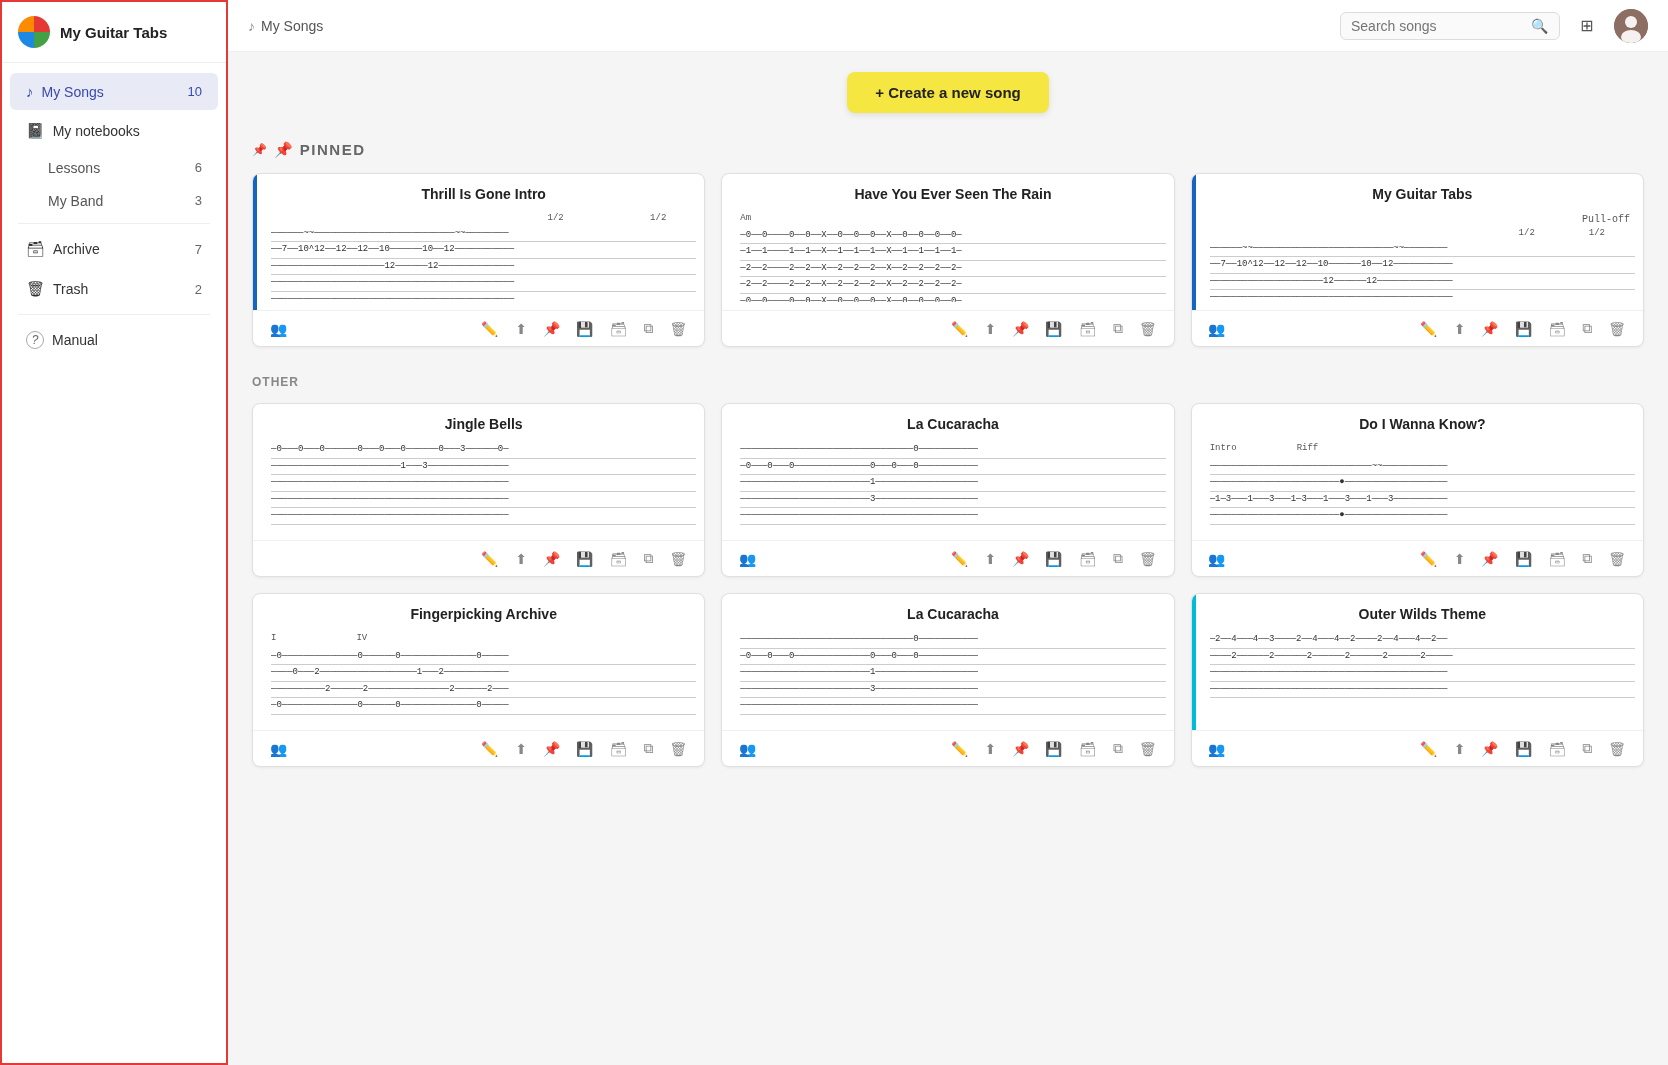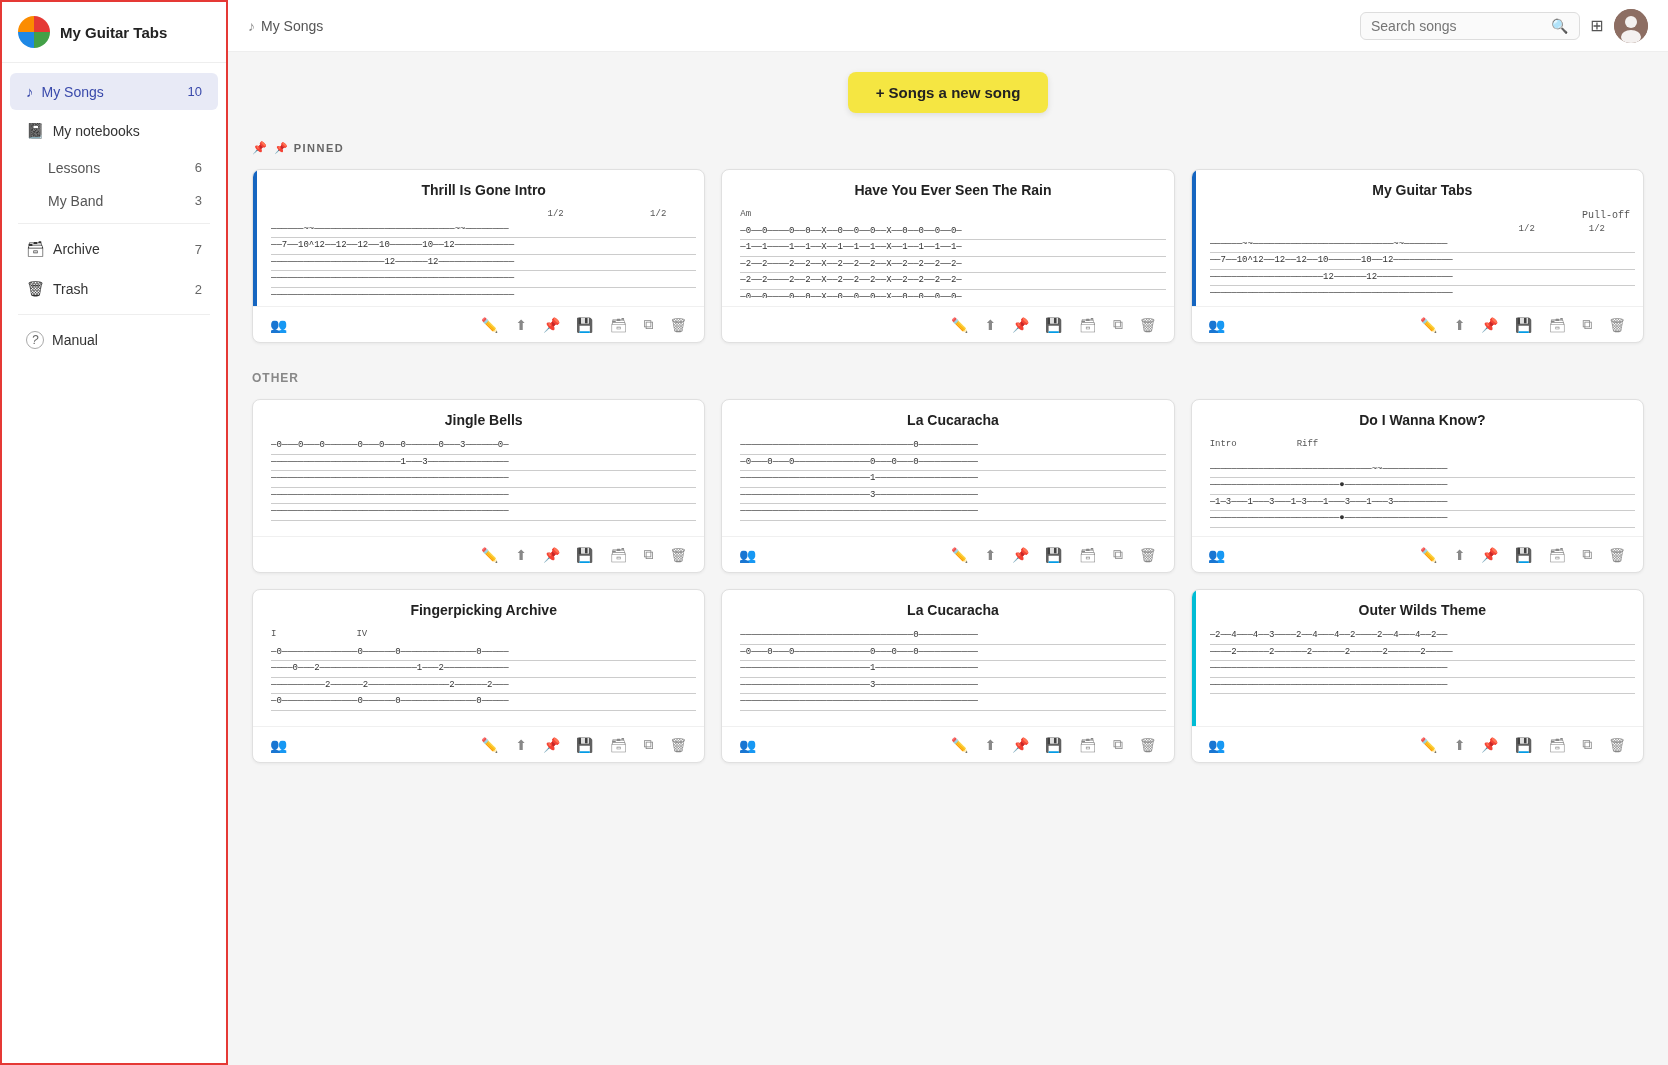--- a/index.html
+++ b/index.html
@@ -89,21 +89,21 @@
       gap: 12px;
     }
     .topbar-breadcrumb {
       display: flex;
       align-items: center;
       gap: 6px;
       font-size: 14px;
       color: #555;
       flex: 1;
     }
-    .topbar-actions { display: flex; align-items: center; gap: 0; }
+    .topbar-actions { display: flex; align-items: center; gap: 10px; }
     .search-box {
       display: flex;
       align-items: center;
       border: 1px solid #ddd;
       border-radius: 6px;
       padding: 5px 10px;
       gap: 6px;
       width: 220px;
       background: #fafafa;
     }
@@ -334,26 +334,26 @@
             <circle cx="17" cy="13" r="6" fill="#fff" opacity="0.9"></circle>
             <ellipse cx="17" cy="28" rx="10" ry="7" fill="#fff" opacity="0.9"></ellipse>
           </svg>
       </div>
     </div>
   </div>
 
   <div class="content">
 
     <div class="create-btn-wrap">
-      <button class="create-btn">+ Songs a new song</button>
+      <button class="create-btn">+ Create a new song</button>
     </div>
 
     <div class="section-header">
       <span>📌</span>
-      <span style="font-size:11px;letter-spacing:1.5px;color:#666;">📌 PINNED</span>
+      <span style="font-size:15px;letter-spacing:1.5px;color:#666;">📌 PINNED</span>
     </div>
 
     <div class="songs-grid">
 
       <div class="song-card">
         <div class="song-card-inner">
           <div class="song-card-left-bar"></div>
           <div class="song-card-body">
             <div class="song-title">Thrill Is Gone Intro</div>
             <div class="tab-notation">
@@ -493,21 +493,21 @@
           <span class="footer-icon">🗑</span>
         </div>
       </div>
 
       <div class="song-card">
         <div class="song-card-inner">
           <div class="song-card-left-bar none" style="background:transparent;"></div>
           <div class="song-card-body">
             <div class="song-title">Do I Wanna Know?</div>
             <div class="tab-notation">
-              <div style="display:flex;gap:60px;font-size:9px;color:#555;margin-bottom:10px;">
+              <div style="display:flex;gap:60px;font-size:9px;color:#555;margin-bottom:3px;">
                   <span>Intro</span>
                   <span>Riff</span>
                 </div>
               <div class="tab-line">──────────────────────────────~~────────────</div>
               <div class="tab-line">────────────────────────●───────────────────</div>
               <div class="tab-line">─1─3───1───3───1─3───1───3───1───3──────────</div>
               <div class="tab-line">────────────────────────●───────────────────</div>
             </div>
           </div>
         </div>

